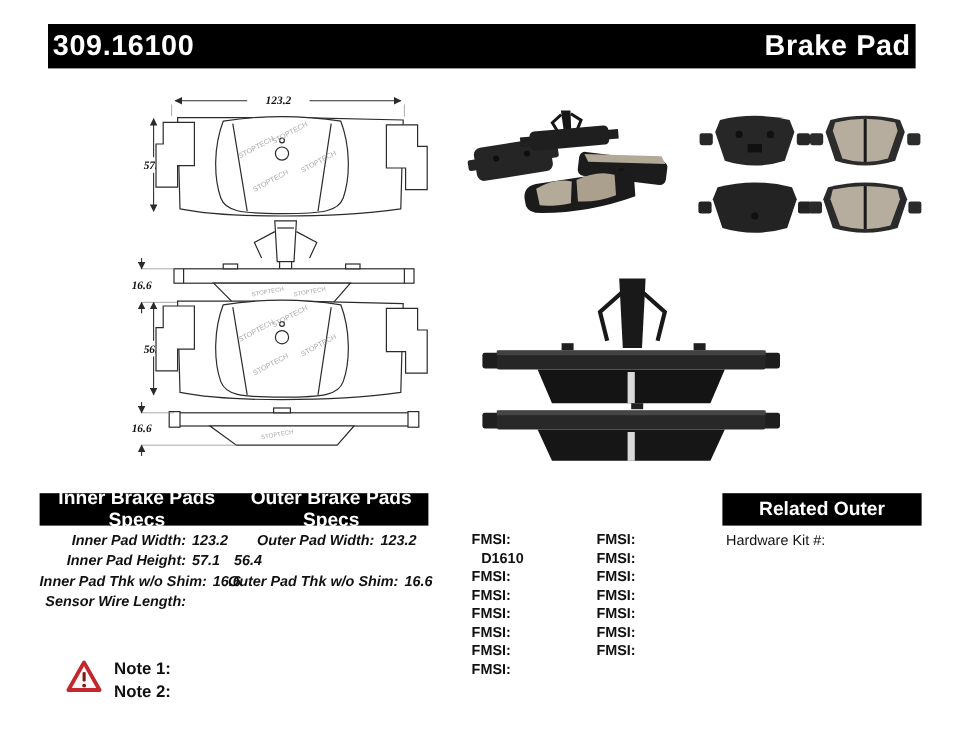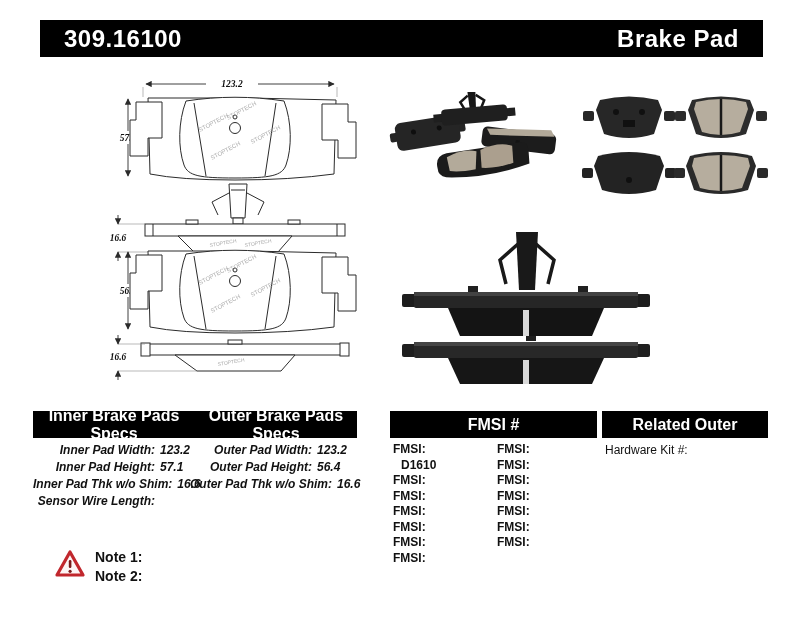--- a/index.html
+++ b/index.html
@@ -1,20 +1,20 @@
 <!DOCTYPE html>
 <html><head>
 <meta charset="utf-8">
 <style>
   html,body{margin:0;padding:0;background:#fff;}
   .page{position:relative;width:800px;height:619px;background:#ffffff;overflow:hidden;
         font-family:"Liberation Sans",sans-serif;color:#111;}
   .hdr{position:absolute;left:40px;top:20px;width:723px;height:37px;background:#000;
        color:#fff;display:flex;justify-content:space-between;align-items:center;
-       padding:0 24px;box-sizing:border-box;font-weight:bold;font-size:24px;letter-spacing:.5px;}
+       padding:0 4px;box-sizing:border-box;font-weight:bold;font-size:24px;letter-spacing:.5px;}
   .secbar{position:absolute;top:411px;height:27px;background:#000;color:#fff;font-weight:bold;
           font-size:16px;display:flex;align-items:center;}
   .secbar .half{flex:1 1 50%;text-align:center;}
   .secbar .solo{flex:1 1 100%;text-align:center;}
   .speccol{position:absolute;font-size:12px;font-weight:bold;line-height:17px;white-space:nowrap;}
   .srow{display:flex;font-style:italic;}
   .slab{flex:0 0 122px;text-align:right;}
   .sval{padding-left:5px;}
   .fmsicol{position:absolute;font-size:12px;font-weight:bold;line-height:15.5px;white-space:nowrap;}
   .frow{display:flex;flex-direction:column;}
@@ -205,23 +205,20 @@
       <rect x="16" y="116" width="224" height="4" fill="#454545"></rect>
       <path d="M50,132 L206,132 L194,158 L62,158 Z" fill="#161616"></path>
       <rect x="125" y="134" width="6" height="24" fill="#d9d9d9"></rect>
     </g>
   </svg>
 
   <div class="secbar" style="left:33px;width:324px">
     <span class="half">Inner Brake Pads Specs</span>
     <span class="half">Outer Brake Pads Specs</span>
   </div>
-  <div class="secbar" style="left:390px;width:207px">
-    <span class="solo">FMSI #</span>
-  </div>
   <div class="secbar" style="left:602px;width:166px">
     <span class="solo">Related Outer</span>
   </div>
 
   <div class="speccol" style="left:33px;top:442px">
     <div class="srow">
       <span class="slab">Inner Pad Width:</span>
       <span class="sval">123.2</span>
     </div>
     <div class="srow">
@@ -237,21 +234,20 @@
       <span class="sval"></span>
     </div>
   </div>
 
   <div class="speccol" style="left:190px;top:442px">
     <div class="srow">
       <span class="slab">Outer Pad Width:</span>
       <span class="sval">123.2</span>
     </div>
     <div class="srow">
-      <span class="slab">Outer Pad Height:</span>
       <span class="sval">56.4</span>
     </div>
     <div class="srow">
       <span class="slab">Outer Pad Thk w/o Shim:</span>
       <span class="sval">16.6</span>
     </div>
   </div>
 
   <div class="fmsicol" style="left:393px;top:442px">
     <div class="frow">

